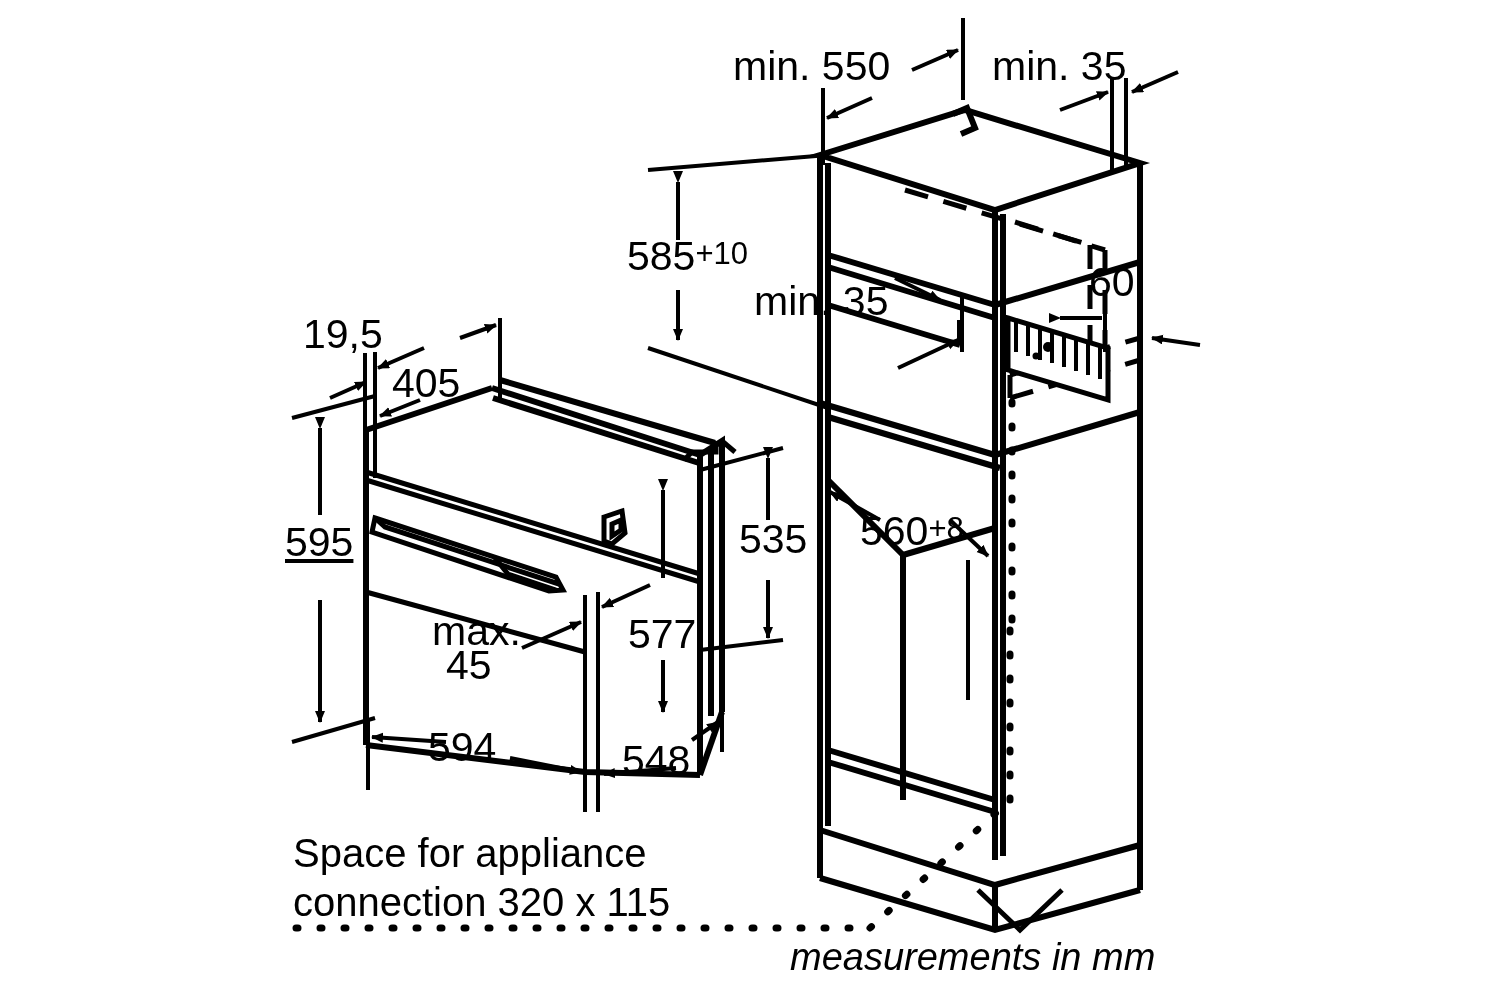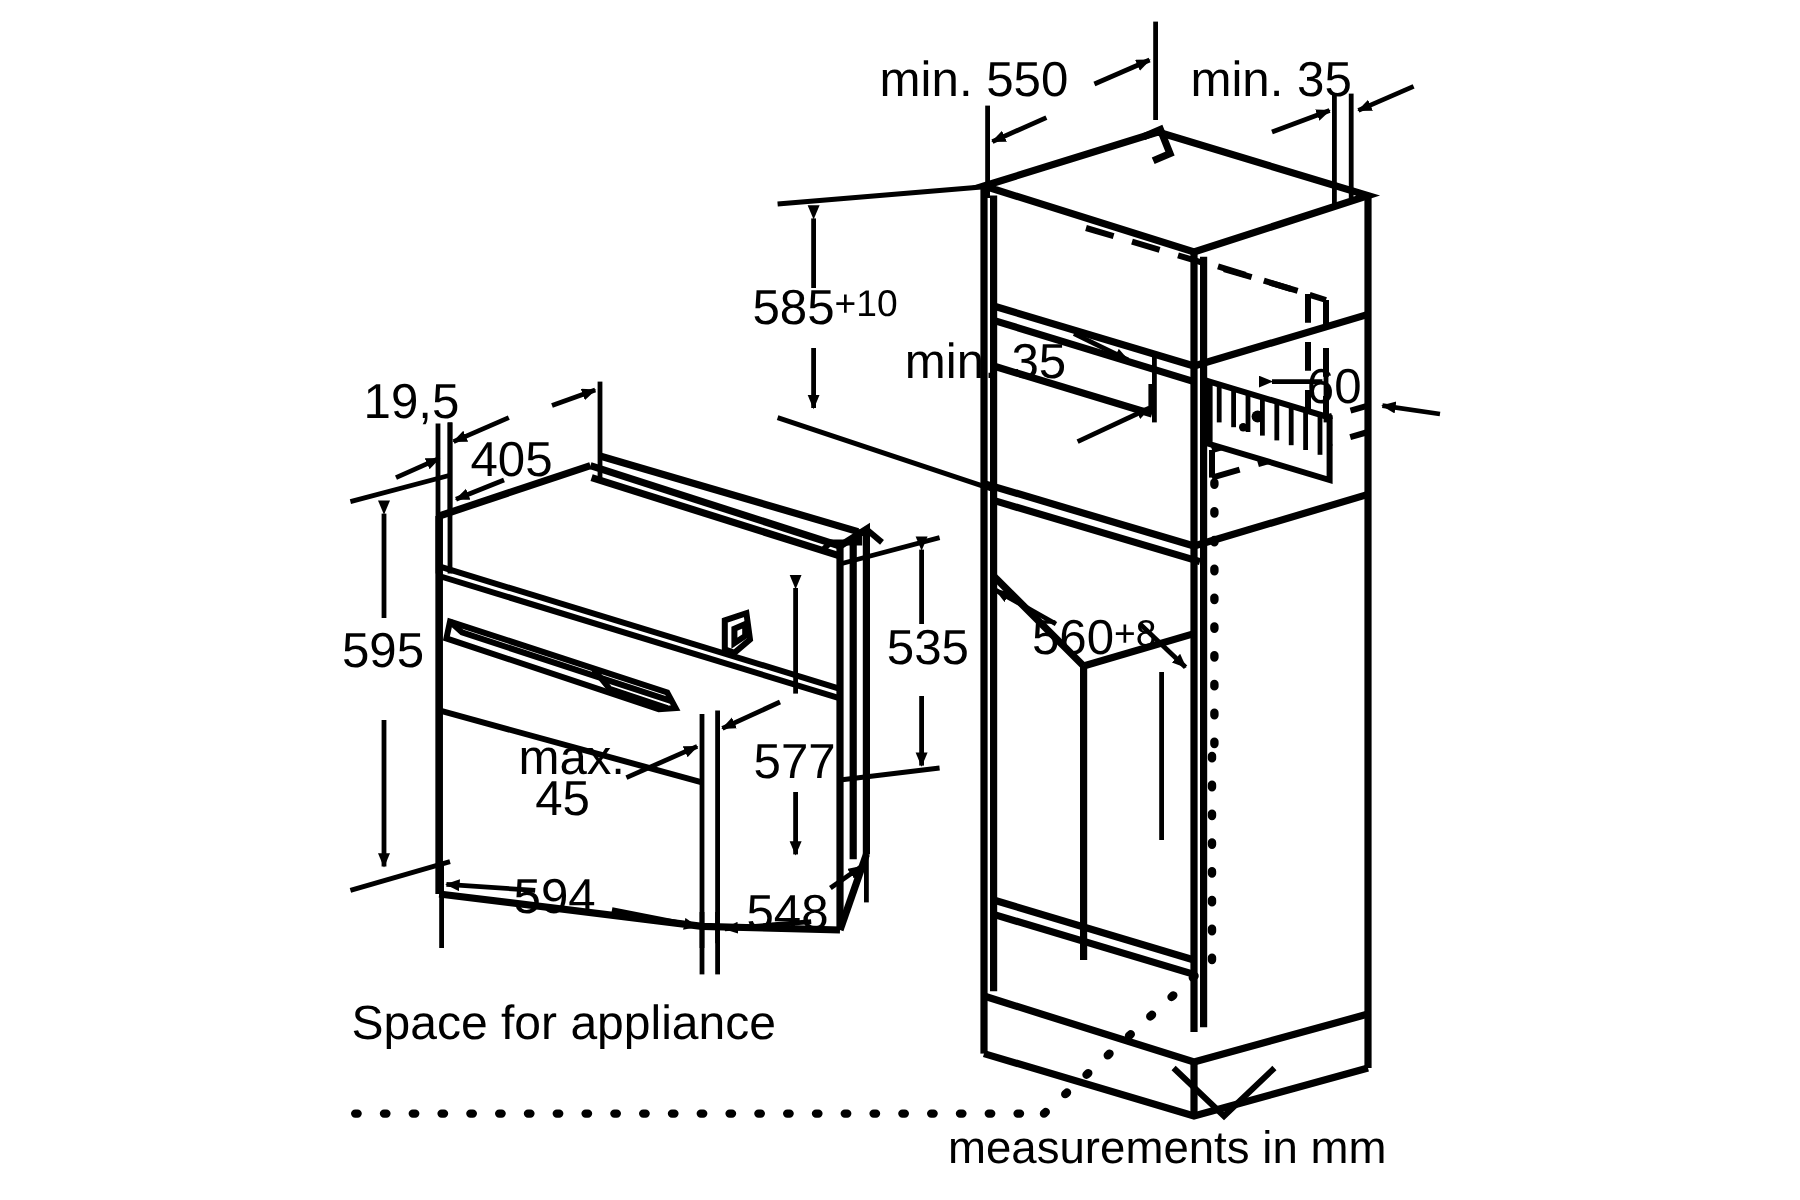--- a/index.html
+++ b/index.html
@@ -5,21 +5,21 @@
   html,body{margin:0;padding:0;background:#ffffff;}
   body{width:1500px;height:1000px;overflow:hidden;
        font-family:"Liberation Sans", sans-serif;color:#000;}
   #stage{position:relative;width:1500px;height:1000px;background:#fff;}
   svg{position:absolute;left:0;top:0;width:1500px;height:1000px;}
   .lbl{position:absolute;font-family:"Liberation Sans", sans-serif;color:#000;
        white-space:nowrap;line-height:1;}
   .dim{font-size:41px;}
   .dim-sup{font-size:31px;vertical-align:super;}
   .cap{font-size:40px;}
-  .cap2{font-size:38px;}
+  .cap2{font-size:38px;font-style:italic;}
 </style>
 </head>
 <body>
 
 <div id="stage">
 
 <svg viewBox="0 0 1500 1000">
   <defs>
     <marker id="ar" markerWidth="13" markerHeight="13" refX="11" refY="5" orient="auto" markerUnits="userSpaceOnUse">
       <path d="M0,0 L12,5 L0,10 z" fill="#000"></path>
@@ -249,46 +249,47 @@
     <path d="M978,890 L1020,930 L1062,890"></path>
   </g>
 
   </g>
 </svg>
 
 <div class="lbl dim" style="left:303px; top:314px;">19,5</div>
 
 <div class="lbl dim" style="left:392px; top:363px;">405</div>
 
-<div class="lbl dim" style="left:285px; top:522px;">595</div>
+<div class="lbl dim" style="left:285px; top:522px;text-decoration:underline;">595</div>
 
 <div class="lbl dim" style="left:628px; top:614px;">577</div>
 
 <div class="lbl dim" style="left:432px; top:611px;text-align:center;">max.</div>
 <div class="lbl dim" style="left:446px; top:645px;">45</div>
 
 <div class="lbl dim" style="left:428px; top:727px;">594</div>
 
 <div class="lbl dim" style="left:622px; top:740px;">548</div>
 
 <div class="lbl dim" style="left:733px; top:46px;">min. 550</div>
 
 <div class="lbl dim" style="left:992px; top:46px;">min. 35</div>
 
 <div class="lbl" style="left:627px; top:236px;">
   <span class="dim">585</span><span class="dim-sup">+10</span>
 </div>
 
 <div class="lbl dim" style="left:754px; top:281px;">min. 35</div>
 
-<div class="lbl dim" style="left:1089px; top:262px;margin-top:40px;">60</div>
+<div class="lbl dim" style="left:1089px; top:262px;">60</div>
 
 <div class="lbl" style="left:860px; top:511px;">
   <span class="dim">560</span><span class="dim-sup">+8</span>
 </div>
 
 <div class="lbl dim" style="left:739px; top:519px;">535</div>
 
 <div class="lbl cap" style="left:293px; top:833px;">Space for appliance</div>
+<div class="lbl cap" style="left:293px; top:882px;">connection 320 x 115</div>
 
 <div class="lbl cap2" style="left:790px; top:938px;">measurements in mm</div>
 
 </div>
 
 </body></html>

